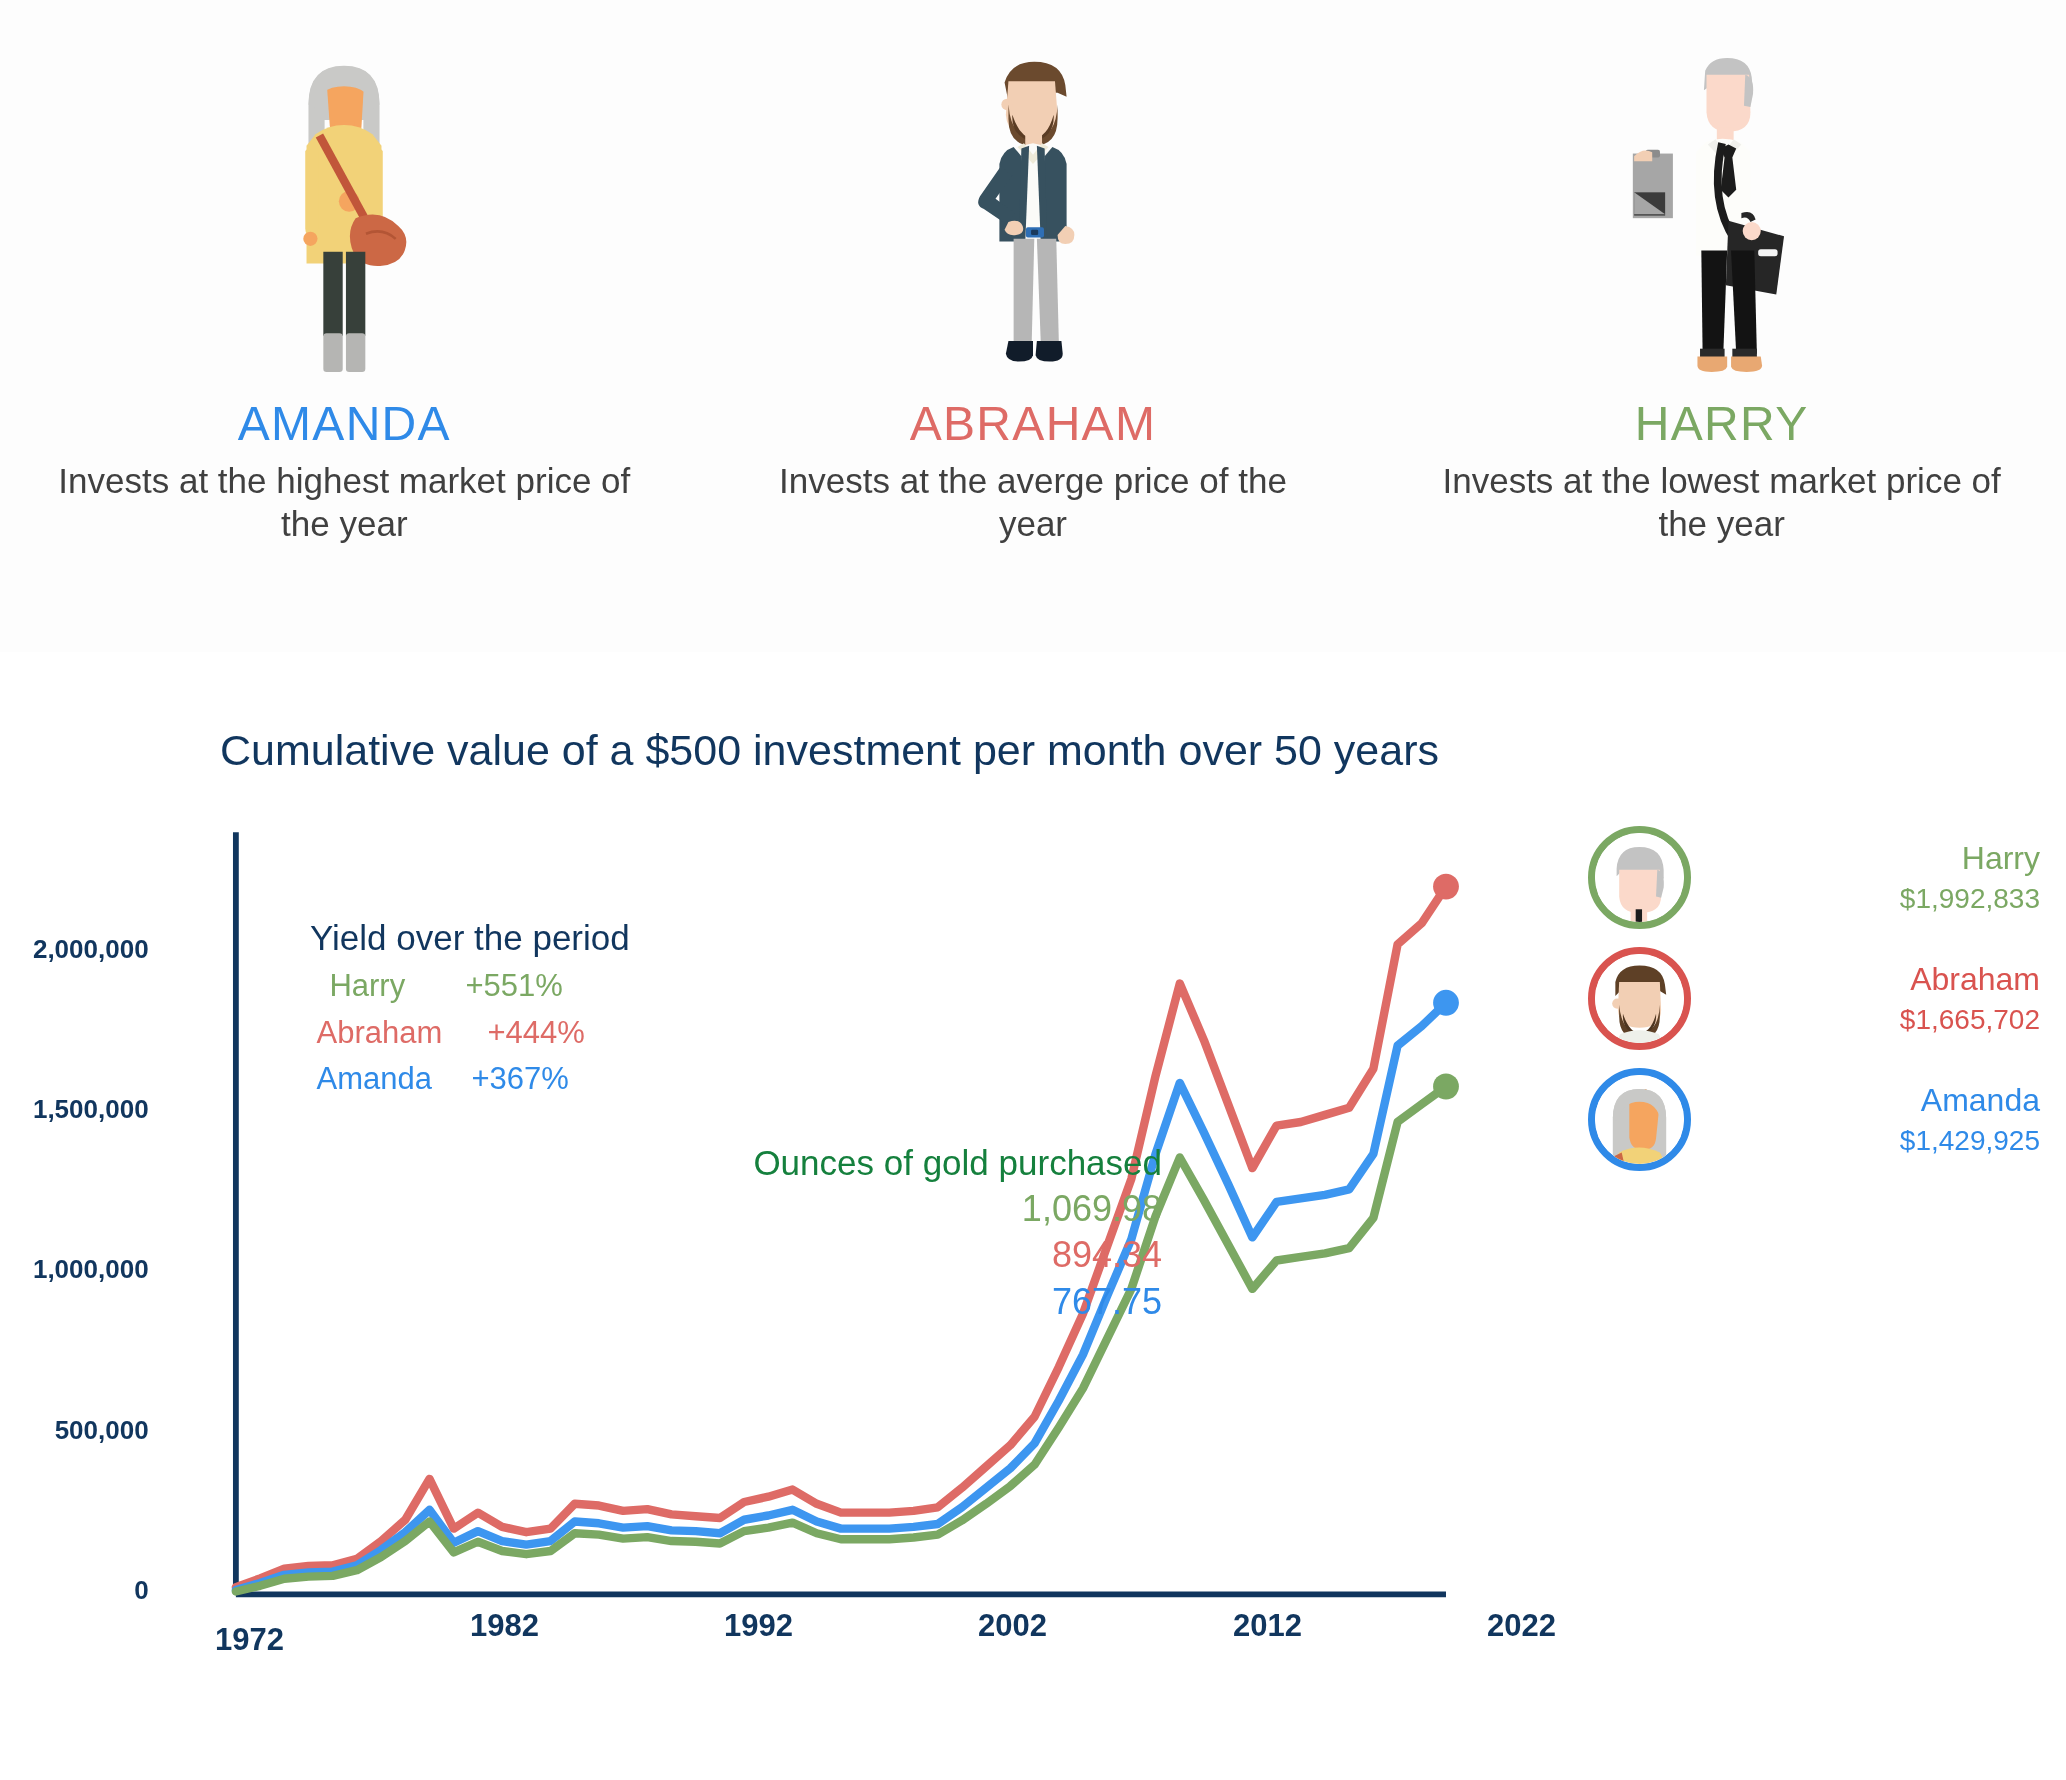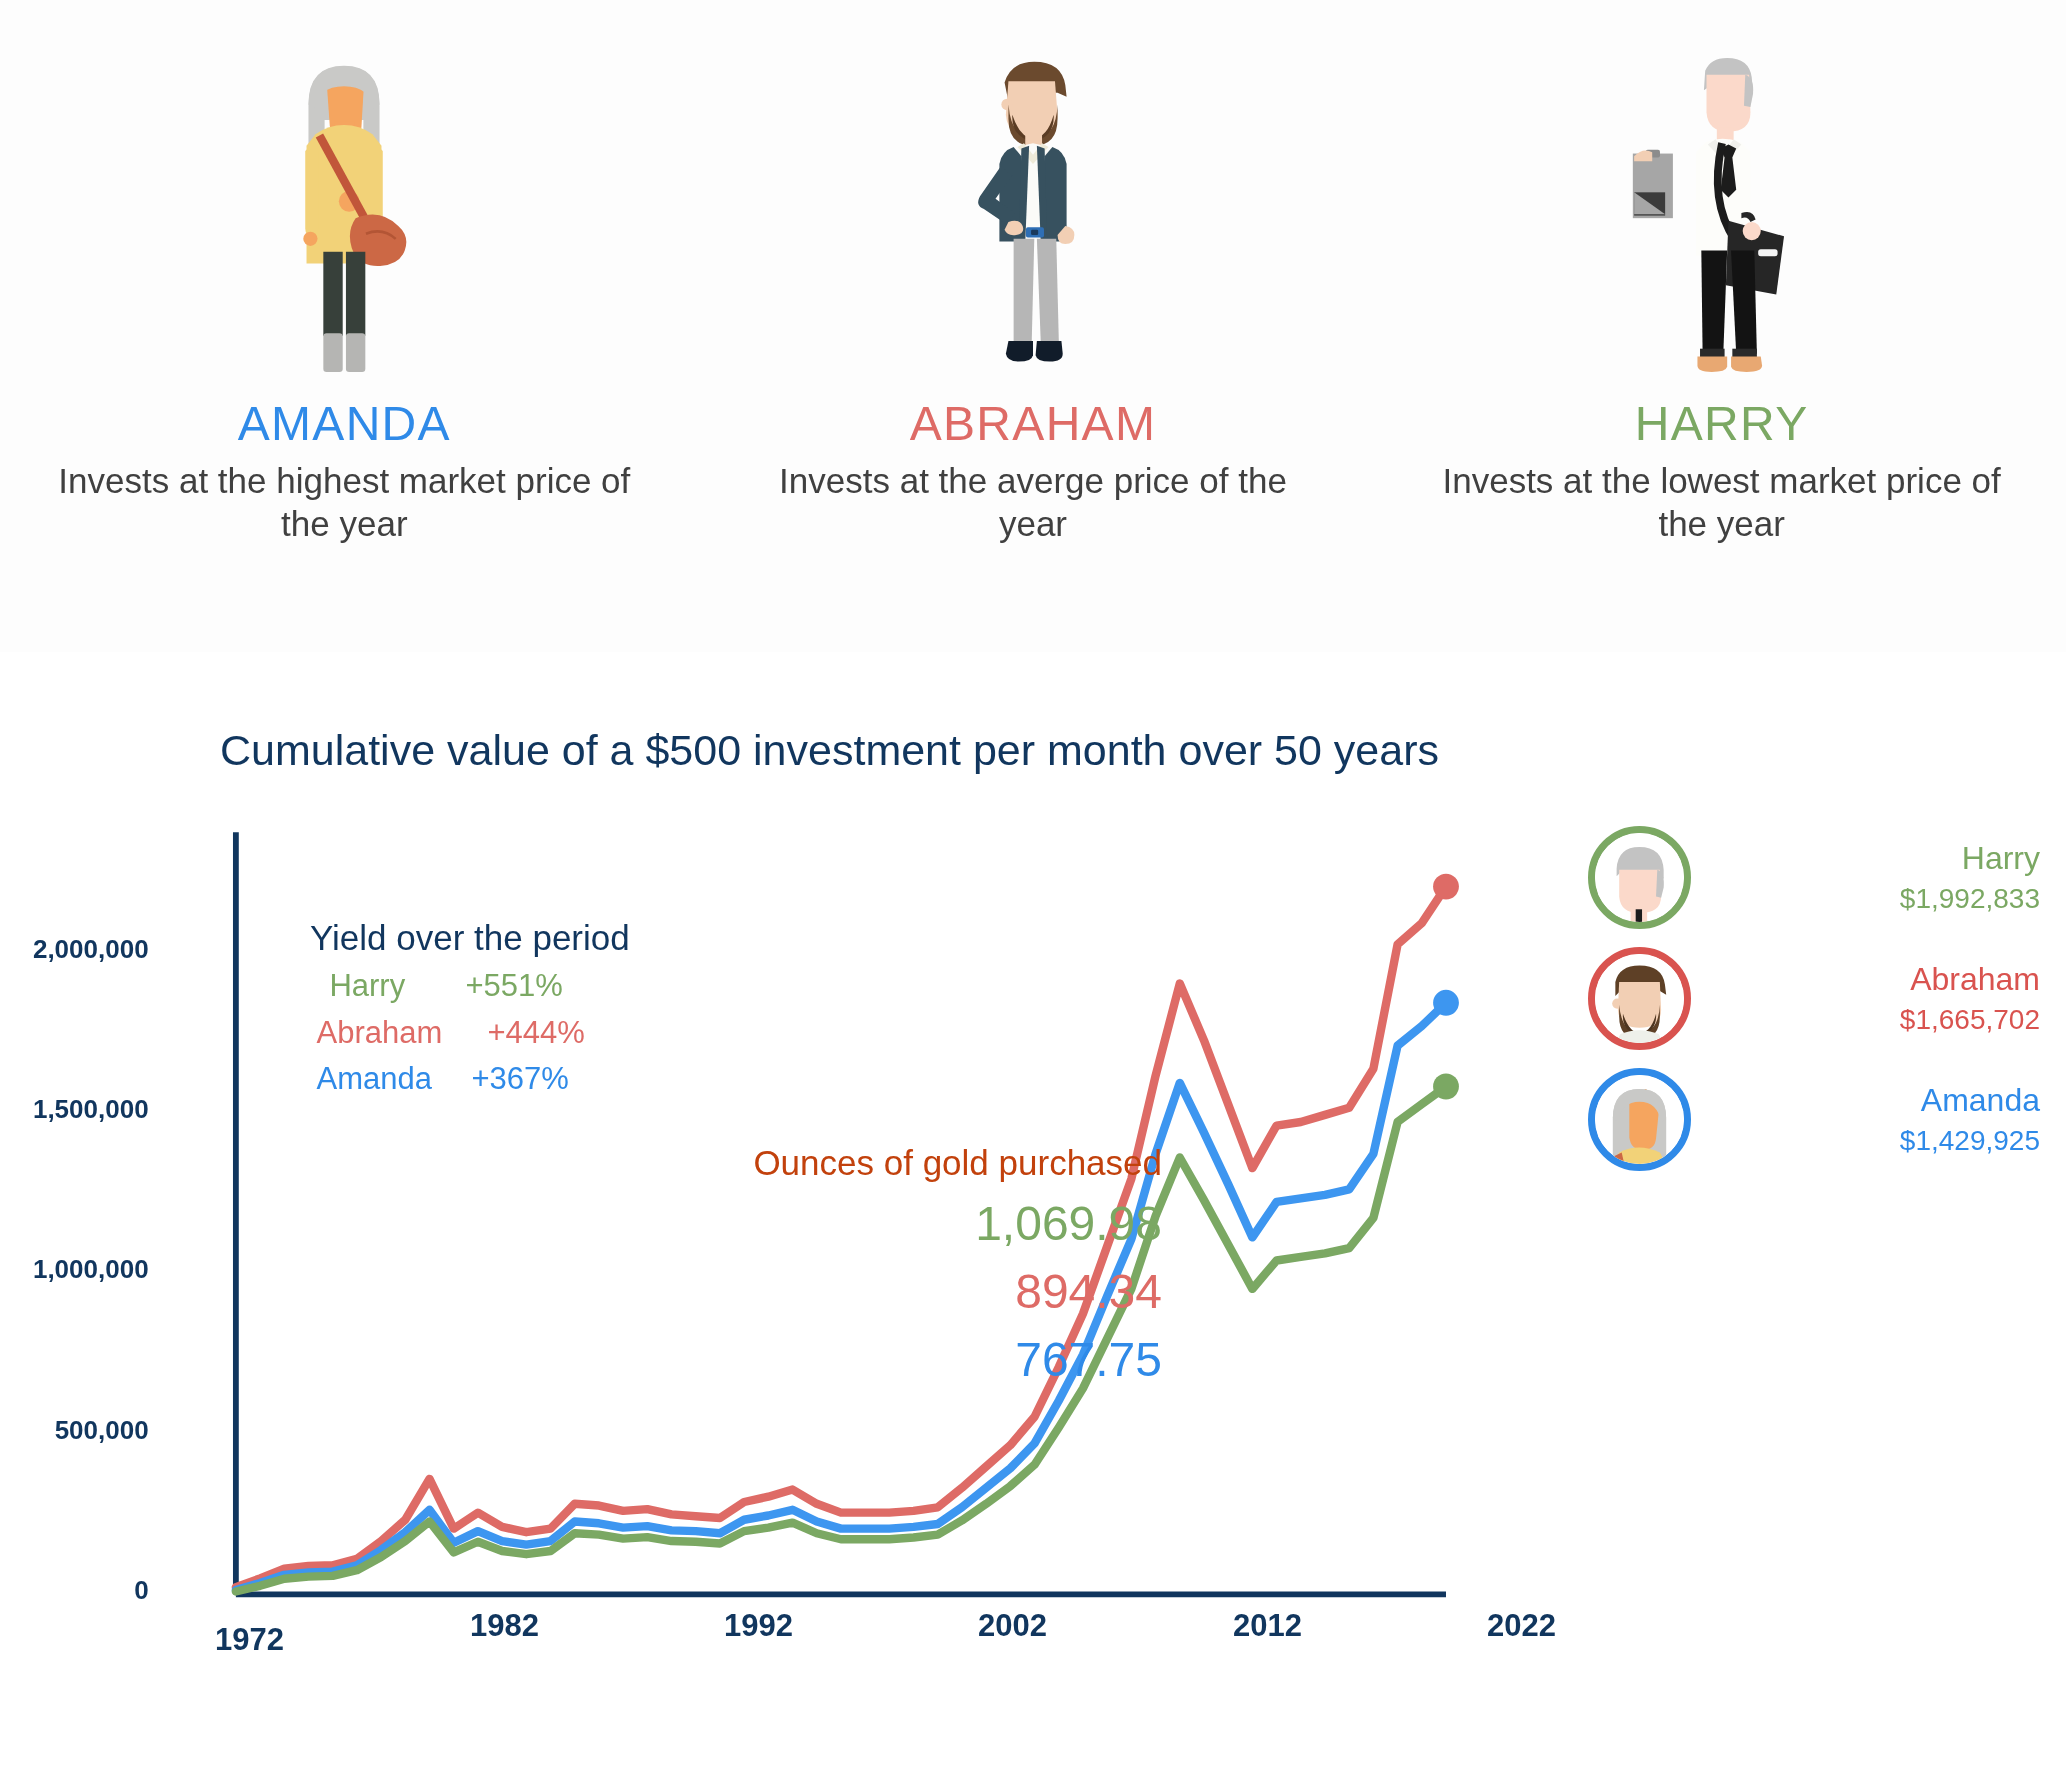--- a/index.html
+++ b/index.html
@@ -93,22 +93,22 @@
   #yield-r2 { margin-left: 6.5px; }
   #yield-r2 .yield-name { width: 155px; }
 
   
   #ounces-block {
     position: absolute;
     left: 684px; top: 491px;
     width: 478px;
     text-align: right;
   }
-  #ounces-heading { font-size: 35px; color: #c2410c; }
-  .ounce-val { font-size: 48px; line-height: 1.12; margin-top: 14px; }
+  #ounces-heading { font-size: 35px; color: #15803d; }
+  .ounce-val { font-size: 36px; line-height: 1.12; margin-top: 6px; }
 
   
   .y-tick-label {
     position: absolute;
     font-size: 26px;
     color: #11365e;
     text-align: right;
     width: 168px;
     font-weight: 700;
   }

